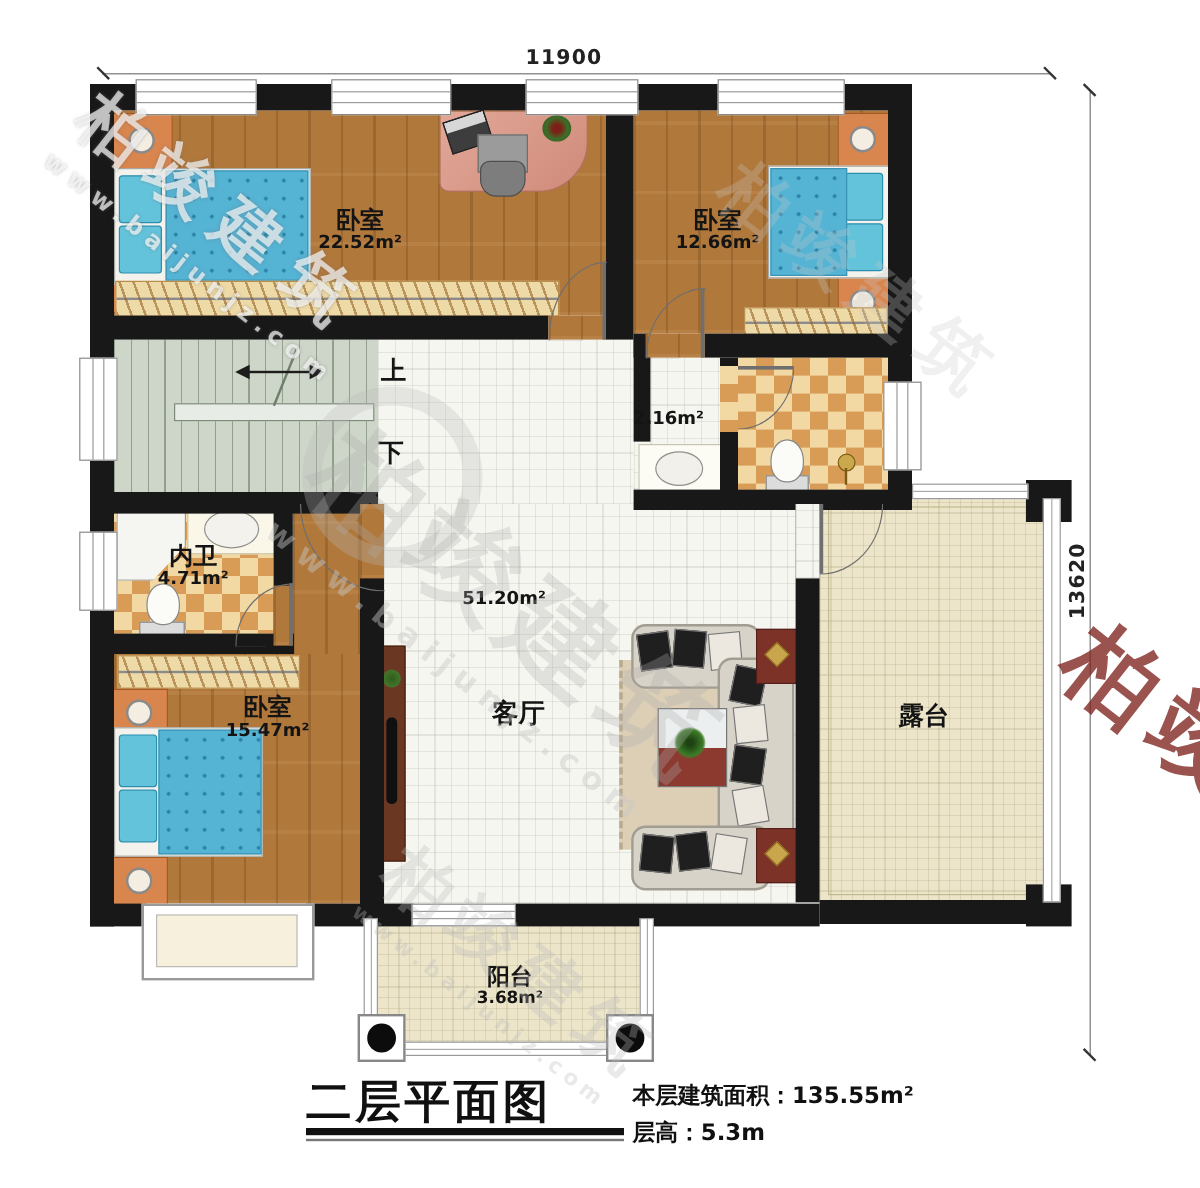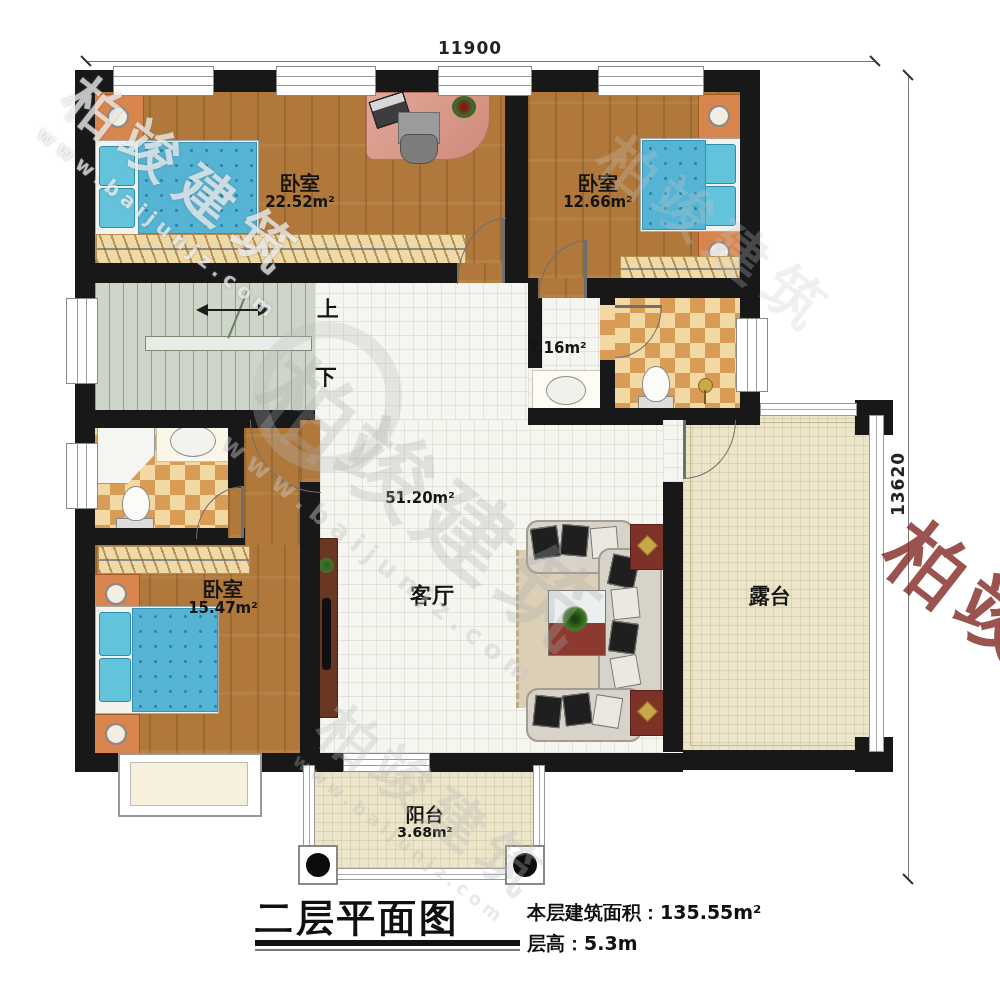--- a/index.html
+++ b/index.html
@@ -215,20 +215,24 @@
     <span class="rn">卧室</span>
     <span class="ra">22.52m²</span>
   </div>
   <div class="lbl" style="left:537px;top:172px;width:122px;">
     <span class="rn">卧室</span>
     <span class="ra">12.66m²</span>
   </div>
   <div class="lbl" style="left:516px;top:340px;width:82px;">
     <span class="ra">2.16m²</span>
   </div>
+  <div class="lbl" style="left:110px;top:452px;width:102px;">
+    <span class="rn">内卫</span>
+    <span class="ra">4.71m²</span>
+  </div>
   <div class="lbl" style="left:162px;top:578px;width:122px;">
     <span class="rn">卧室</span>
     <span class="ra">15.47m²</span>
   </div>
   <div class="lbl" style="left:368px;top:490px;width:104px;">
     <span class="ra">51.20m²</span>
   </div>
   <div class="lbl" style="left:380px;top:584px;width:104px;">
     <span class="rn" style="font-size:22px;">客厅</span>
   </div>

